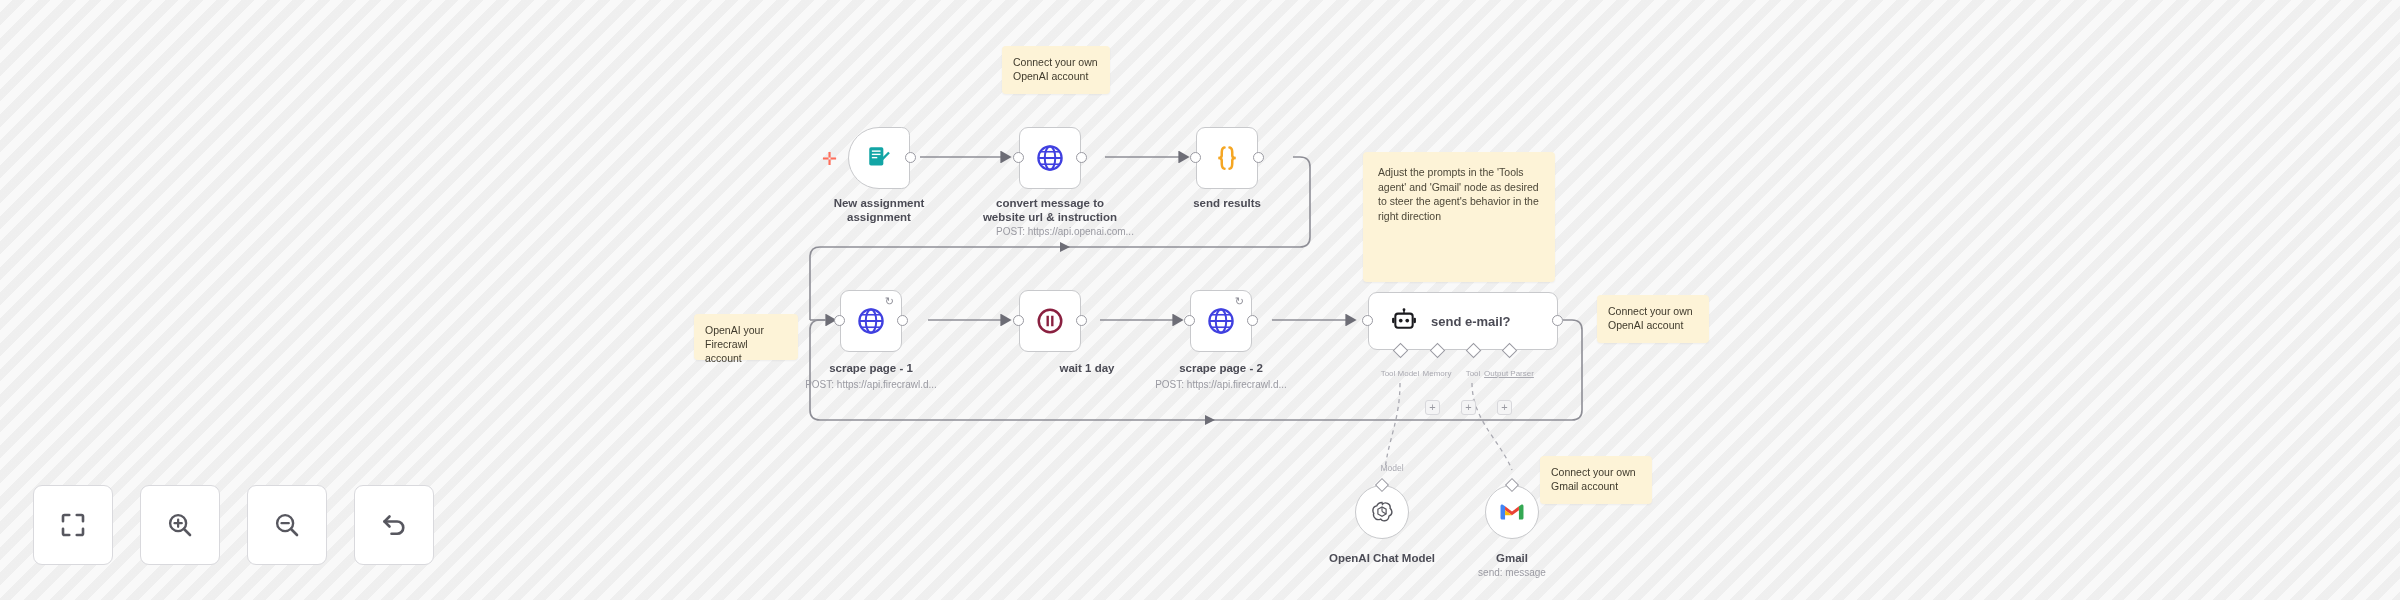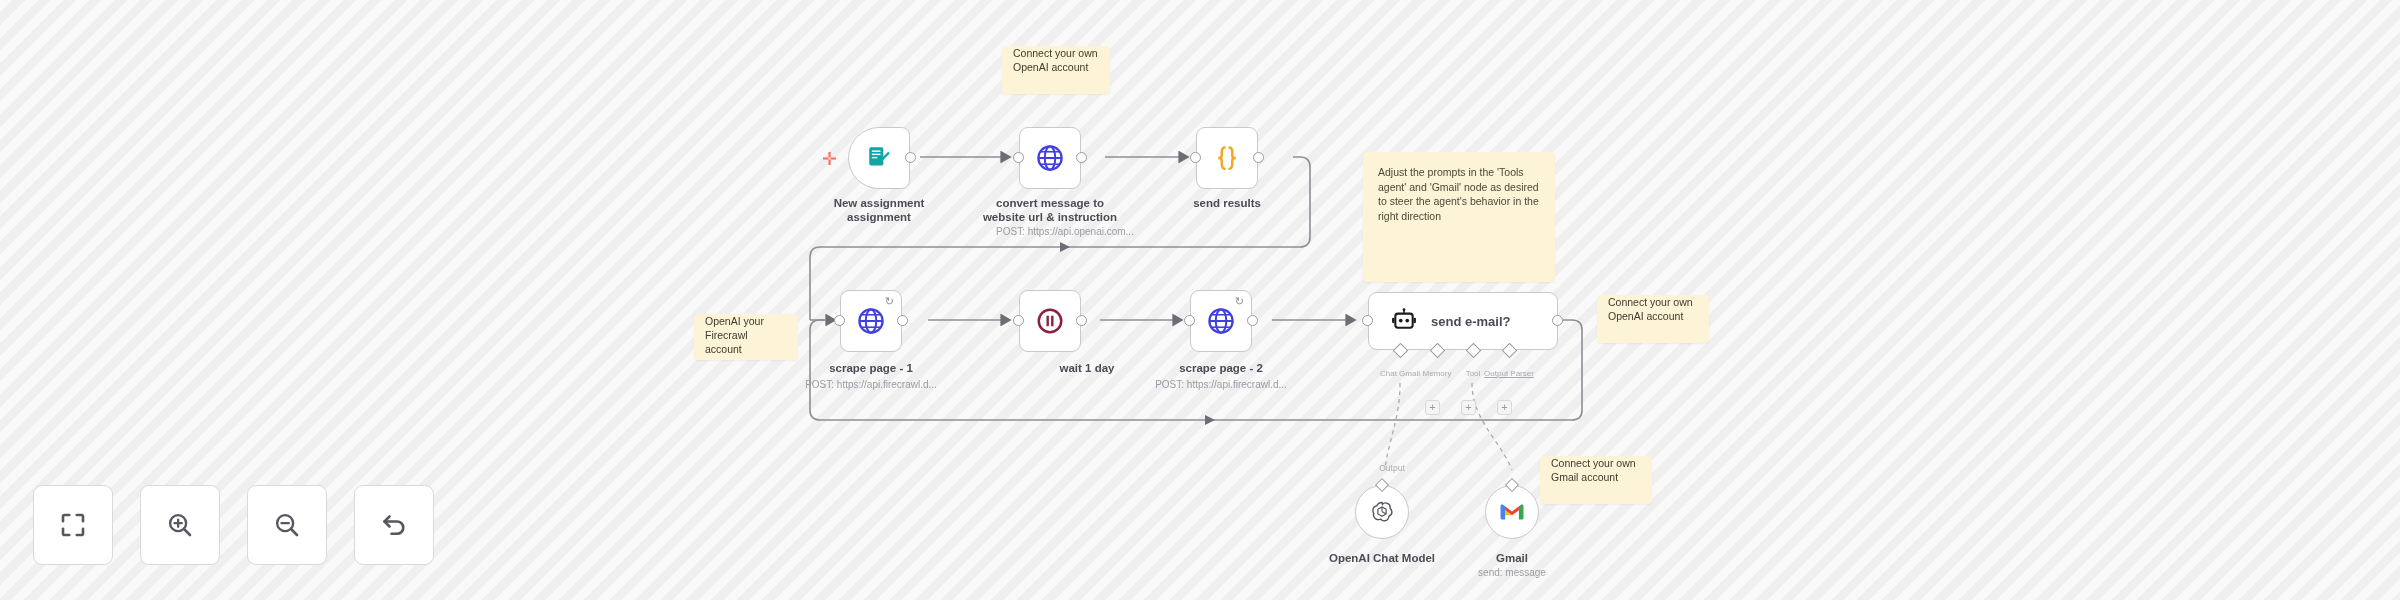--- a/index.html
+++ b/index.html
@@ -66,21 +66,21 @@
     top: 5px; right: 7px;
     font-size: 11px; color: #8b8b94;
     line-height: 1;
   }
 
   
   .sticky {
     position: absolute;
     background: #fdf3d7;
     border-radius: 4px;
-    padding: 0 11px;
+    padding: 9px 11px;
     color: #3f3a2c;
     box-shadow: 0 1px 2px rgba(0,0,0,.05);
   }
   .sticky .s-line { font-size: 10.5px; line-height: 14px; }
   .sticky .s-title {
     font-size: 16px; font-weight: 700; line-height: 21px;
     color: #2c2a22; margin-bottom: 7px;
   }
   .sticky .s-body { font-size: 10.5px; line-height: 14.5px; color: #4c4738; }
 
@@ -298,30 +298,30 @@
     <span class="agent-title">send e-mail?</span>
   </div>
   <div class="port" style="left:1362px; top:315px;"></div>
   <div class="port" style="left:1552px; top:315px;"></div>
 
   <div class="agent-port" style="left:1395px; top:345px;"></div>
   <div class="agent-port" style="left:1432px; top:345px;"></div>
   <div class="agent-port" style="left:1468px; top:345px;"></div>
   <div class="agent-port" style="left:1504px; top:345px;"></div>
 
-  <div class="agent-port-label" style="left:1400px; top:369px;">Chat Gmail</div>
+  <div class="agent-port-label" style="left:1400px; top:369px;">Tool Model</div>
   <div class="agent-port-label" style="left:1437px; top:369px;">Memory</div>
   <div class="agent-port-label" style="left:1473px; top:369px;">Tool</div>
   <div class="agent-port-label" style="left:1509px; top:369px;text-decoration:underline;">Output Parser</div>
 
   <div class="plus-btn" style="left:1425px; top:400px;">+</div>
   <div class="plus-btn" style="left:1461px; top:400px;">+</div>
   <div class="plus-btn" style="left:1497px; top:400px;">+</div>
 
-  <div class="conn-label" style="left:1392px; top:463px;">Output</div>
+  <div class="conn-label" style="left:1392px; top:463px;">Model</div>
 
   <div class="subnode" style="left:1355px; top:485px;">
     <svg width="26" height="26" viewBox="0 0 24 24">
       <path d="M12 3.2c-2.2 0-4.1 1.3-4.9 3.2-2 .4-3.5 2.2-3.5 4.3 0 .9.3 1.8.8 2.5-.6 1.9.1 4 1.8 5.1 1.4.9 3.1.9 4.5.2.9 1.2 2.3 1.9 3.8 1.6 2.2-.3 3.8-2.1 3.9-4.2 1.9-.8 3-2.8 2.6-4.8-.2-1-.7-1.9-1.5-2.5.3-1.9-.7-3.8-2.5-4.6-1.6-.7-3.4-.4-4.6.8-.1-.5-.3-.9-.4-1.6z" fill="none" stroke="#55555d" stroke-width="1.3"></path>
       <path d="M8.2 9.4 L12 7.3 L15.8 9.4 L15.8 13.8 L12 16 L8.2 13.8 Z" fill="none" stroke="#55555d" stroke-width="1.1"></path>
       <line x1="12" y1="7.3" x2="12" y2="11.6" stroke="#55555d" stroke-width="1"></line>
       <line x1="12" y1="11.6" x2="15.8" y2="13.8" stroke="#55555d" stroke-width="1"></line>
     </svg>
   </div>
   <div class="subnode-port" style="left:1377px; top:480px;"></div>

